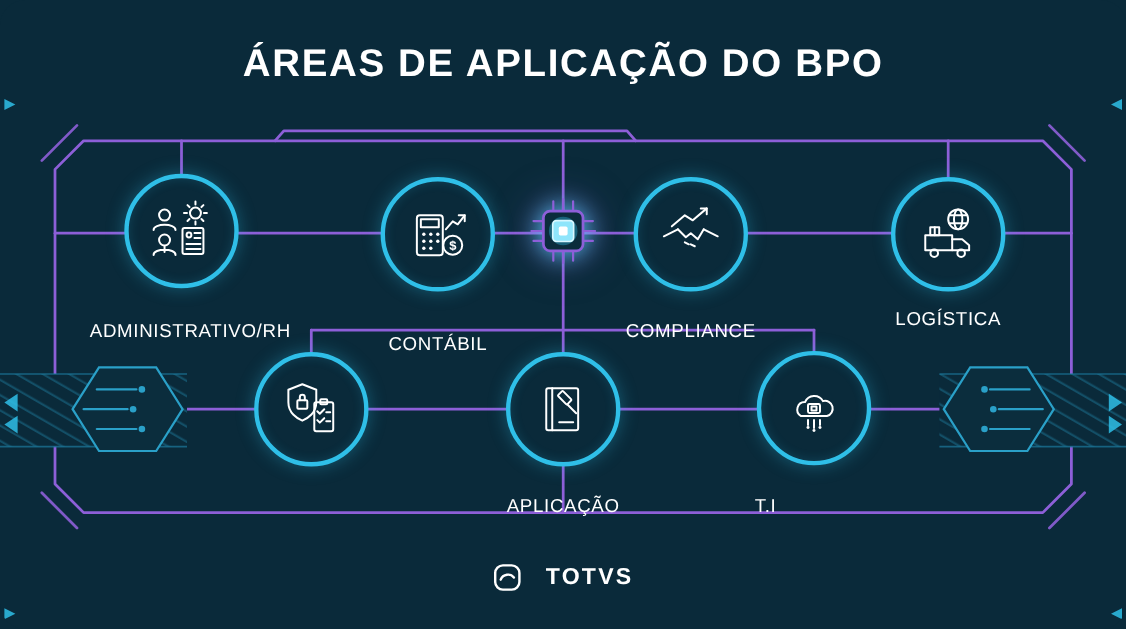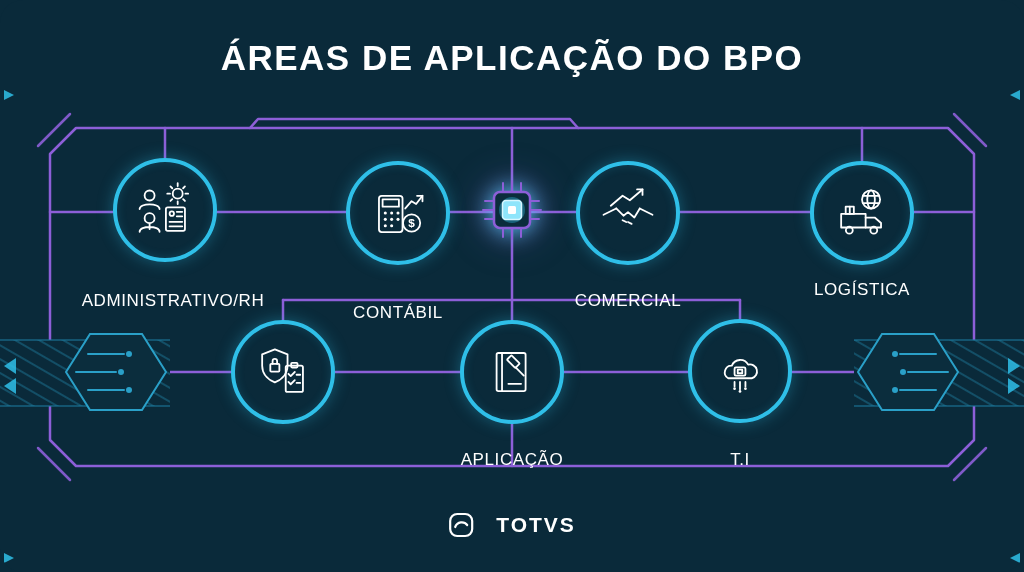--- a/index.html
+++ b/index.html
@@ -219,24 +219,24 @@
       <path d="M49,21H57 M49,30H59 M49,39H57"></path>
     </g>
     <rect x="12" y="12" width="36" height="36" rx="6" fill="#0b2c3c" stroke="#8d5fd8" stroke-width="2.5"></rect>
     <circle cx="30" cy="30" r="13" fill="#35c8f0" opacity="0.35"></circle>
     <rect x="20.5" y="20.5" width="19" height="19" rx="3.5" fill="#8fe5fb" stroke="#d9f7ff" stroke-width="1.5"></rect>
     <rect x="26" y="26" width="8" height="8" rx="1.5" fill="#ffffff"></rect>
   </svg>
 
   <div class="node-label" style="left:173px;top:272px">ADMINISTRATIVO/RH</div>
   <div class="node-label" style="left:398px;top:284px">CONTÁBIL</div>
-  <div class="node-label" style="left:628px;top:272px">COMERCIAL</div>
+  <div class="node-label" style="left:628px;top:272px">COMPLIANCE</div>
   <div class="node-label" style="left:862px;top:261px">LOGÍSTICA</div>
   <div class="node-label" style="left:512px;top:431px">APLICAÇÃO</div>
-  <div class="node-label" style="left:740px;top:431px">T.I</div>
+  <div class="node-label" style="left:696px;top:431px">T.I</div>
 
   <div class="footer">
     <svg width="26" height="26" viewBox="0 0 26 26">
       <rect x="2" y="2" width="22" height="22" rx="7" fill="none" stroke="#fff" stroke-width="2.2"></rect>
       <path d="M7,15 C9,9.5 16,9 19,13" fill="none" stroke="#fff" stroke-width="2.2" stroke-linecap="round"></path>
     </svg>
     <span class="brand">TOTVS</span>
   </div>
 
 </div>

